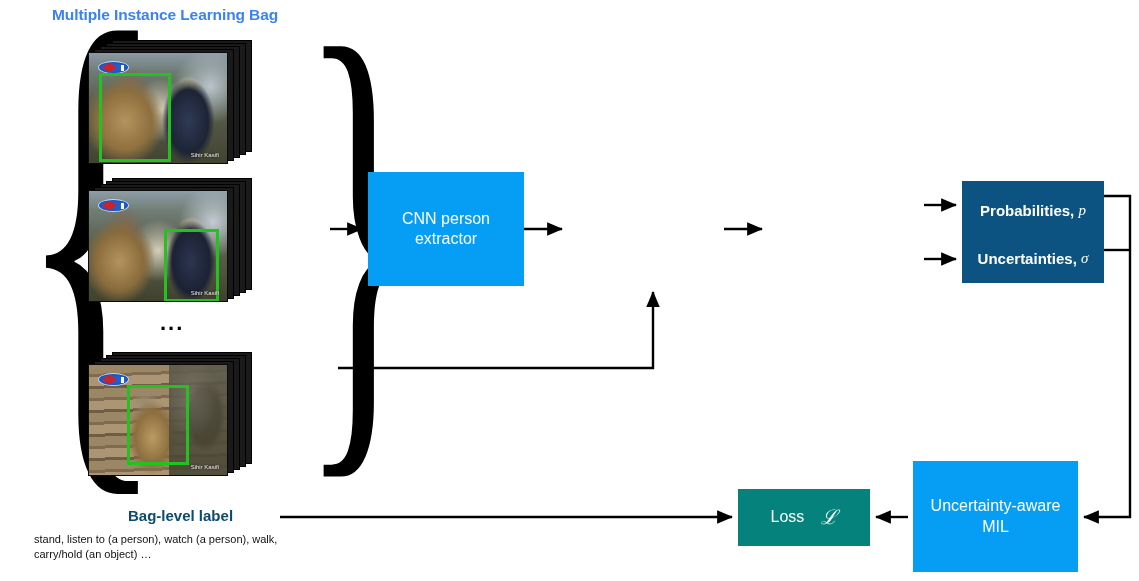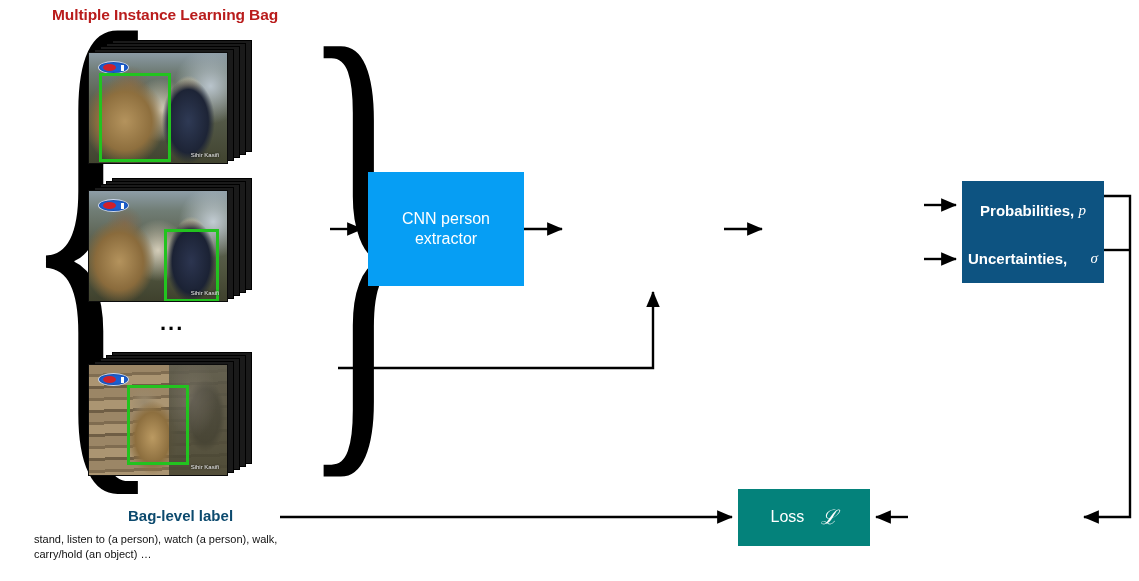--- a/index.html
+++ b/index.html
@@ -17,21 +17,21 @@
     background: #ffffff;
     overflow: hidden;
   }
   .abs { position: absolute; }
 
   
   #title {
     left: 52px; top: 6px;
     font-size: 15.5px;
     font-weight: bold;
-    color: #b91c1c;
+    color: #3b82f6;
     letter-spacing: -0.1px;
     white-space: nowrap;
   }
 
   
   .brace {
     font-family: "Liberation Serif", serif;
     color: #000000;
     line-height: 1;
     user-select: none;
@@ -161,21 +161,21 @@
     box-sizing: border-box;
     padding: 2px 6px;
   }
   .node.blue { background: #069ef4; }
   .node.navy { background: #0d5381; font-weight: bold; font-size: 15px; }
   .node.teal { background: #04827b; }
 
   #node-cnn   { left: 368px; top: 172px; width: 156px; height: 114px; }
   #node-roi   { left: 568px; top: 172px; width: 156px; height: 114px; }
   #node-prob  { left: 962px; top: 181px; width: 142px; height: 60px; }
-  #node-unc   { left: 962px; top: 235px; width: 142px; height: 48px; justify-content: space-between; }
+  #node-unc   { left: 962px; top: 235px; width: 142px; height: 48px; }
   #node-loss  { left: 738px; top: 489px; width: 132px; height: 57px; gap: 6px; }
   #node-mil   { left: 913px; top: 461px; width: 165px; height: 111px; }
 
   .mathit {
     font-family: "Liberation Serif", serif;
     font-style: italic;
     font-weight: normal;
   }
   .scriptL {
     font-family: "Liberation Serif", serif;
@@ -295,17 +295,18 @@
   </div>
 
   <div class="abs node navy" id="node-unc">
     <span>Uncertainties,</span>&nbsp;<span class="mathit">σ</span>
   </div>
 
   <div class="abs node teal" id="node-loss">
     <span>Loss</span>&nbsp;<span class="scriptL">ℒ</span>
   </div>
 
+  <div class="abs node blue" id="node-mil">Uncertainty-aware MIL</div>
 
   <div class="abs" id="bag-label">Bag-level label</div>
   <div class="abs" id="bag-classes">stand, listen to (a person), watch (a person), walk, carry/hold (an object) …</div>
 
 </div>
 
 </body></html>

